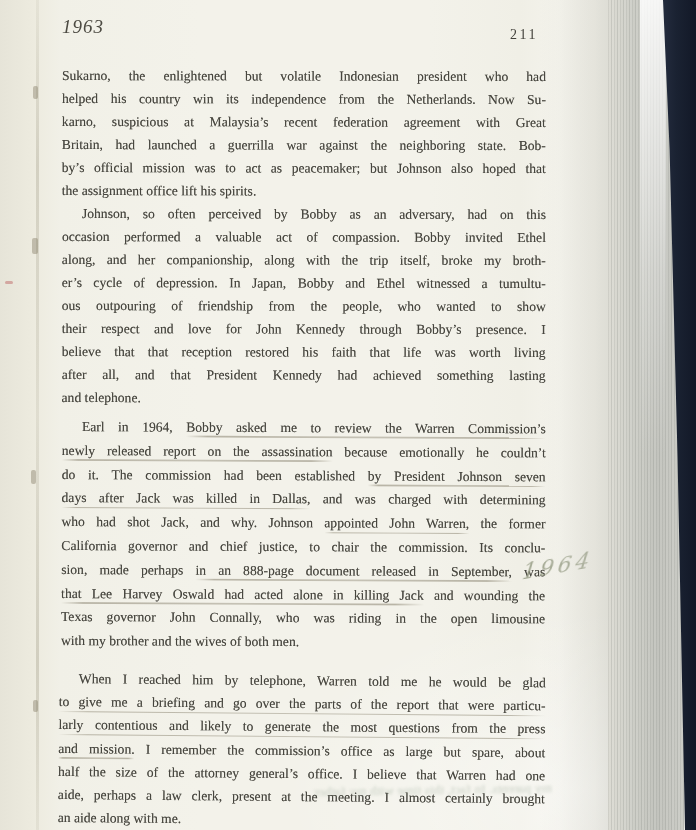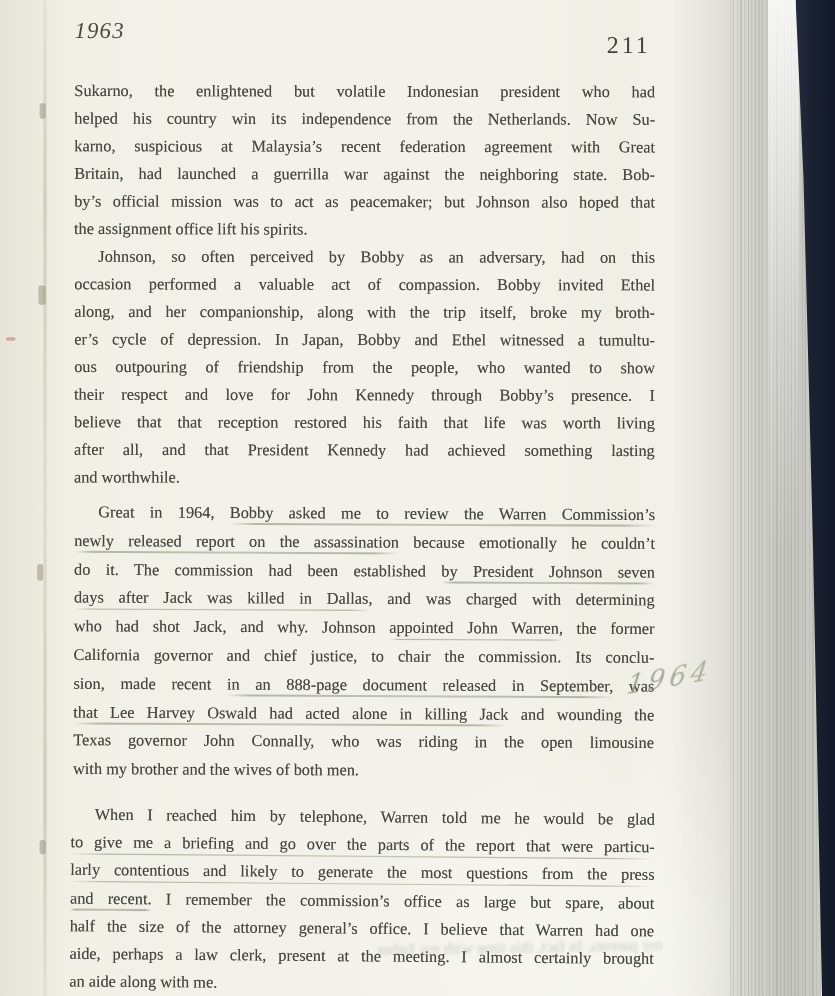--- a/index.html
+++ b/index.html
@@ -32,21 +32,21 @@
       linear-gradient(90deg,#dddcd4 0%,#cccdc6 35%,#c2c3bd 65%,#cbccc6 100%);}
   .edge-highlight{position:absolute;top:0;left:640px;width:26px;height:55%;
     background:linear-gradient(180deg,rgba(255,255,255,.85),rgba(255,255,255,.25) 60%,rgba(255,255,255,0));}
   .cover{position:absolute;top:0;bottom:0;right:0;width:44px;
     clip-path:polygon(25% 0,100% 0,100% 100%,75% 100%,58% 55%,40% 18%);
     background:linear-gradient(90deg,#2b3447,#1a2232 55%,#121827);}
   
   .running-year{position:absolute;left:62px;top:16px;width:484px;text-align:left;
     font-style:italic;font-size:19px;letter-spacing:1px;color:#4c4a42;}
   .page-number{position:absolute;left:500px;top:27px;width:48px;text-align:center;
-    font-size:20px;letter-spacing:2.5px;color:#43423c;}
+    font-size:14px;letter-spacing:2.5px;color:#43423c;}
   
   .body-text{position:absolute;left:62px;top:64px;width:484px;
     font-size:13.6px;color:#46453e;text-shadow:0 0 .4px rgba(70,68,60,.55);}
   .line{text-align:justify;text-align-last:justify;}
   .line.last{text-align-last:left;}
   .line.first{text-indent:20px;}
   .para-0,.para-1{line-height:23.0px;transform:rotate(0.12deg);transform-origin:0 0;}
   .para-2{line-height:23.8px;margin-top:6px;transform:rotate(0.28deg);transform-origin:0 0;}
   .para-3{line-height:23.2px;margin-top:14px;margin-left:-3px;transform:rotate(0.5deg);transform-origin:0 0;}
   
@@ -91,39 +91,39 @@
       </div>
       <div class="para para-1">
         <div class="line first"><span class="seg">Johnson, so often perceived by Bobby as an adversary, had on this</span></div>
         <div class="line"><span class="seg">occasion performed a valuable act of compassion. Bobby invited Ethel</span></div>
         <div class="line"><span class="seg">along, and her companionship, along with the trip itself, broke my broth-</span></div>
         <div class="line"><span class="seg">er’s cycle of depression. In Japan, Bobby and Ethel witnessed a tumultu-</span></div>
         <div class="line"><span class="seg">ous outpouring of friendship from the people, who wanted to show</span></div>
         <div class="line"><span class="seg">their respect and love for John Kennedy through Bobby’s presence. I</span></div>
         <div class="line"><span class="seg">believe that that reception restored his faith that life was worth living</span></div>
         <div class="line"><span class="seg">after all, and that President Kennedy had achieved something lasting</span></div>
-        <div class="line last"><span class="seg">and worthwhile.</span></div>
+        <div class="line last"><span class="seg">and telephone.</span></div>
       </div>
       <div class="para para-2">
-        <div class="line first"><span class="seg">Great in 1964, </span><span class="seg u">Bobby asked me to review the Warren Commission’s</span></div>
+        <div class="line first"><span class="seg">Earl in 1964, </span><span class="seg u">Bobby asked me to review the Warren Commission’s</span></div>
         <div class="line"><span class="seg u">newly released report on the assassination</span><span class="seg"> because emotionally he couldn’t</span></div>
         <div class="line"><span class="seg">do it. The commission had been established </span><span class="seg u">by President Johnson seven</span></div>
         <div class="line"><span class="seg u">days after Jack was killed in Dallas,</span><span class="seg"> and was charged with determining</span></div>
         <div class="line"><span class="seg">who had shot Jack, and why. Johnson </span><span class="seg u">appointed John Warren,</span><span class="seg"> the former</span></div>
         <div class="line"><span class="seg">California governor and chief justice, to chair the commission. Its conclu-</span></div>
-        <div class="line"><span class="seg">sion, made recent </span><span class="seg u">in an 888-page document released in September,</span><span class="seg"> was</span></div>
+        <div class="line"><span class="seg">sion, made perhaps </span><span class="seg u">in an 888-page document released in September,</span><span class="seg"> was</span></div>
         <div class="line"><span class="seg u">that Lee Harvey Oswald had acted alone in killing Jack</span><span class="seg"> and wounding the</span></div>
         <div class="line"><span class="seg">Texas governor John Connally, who was riding in the open limousine</span></div>
         <div class="line last"><span class="seg">with my brother and the wives of both men.</span></div>
       </div>
       <div class="para para-3">
         <div class="line first"><span class="seg">When I reached him by telephone, Warren told me he would be glad</span></div>
         <div class="line"><span class="seg u">to give me a briefing and go over the parts of the report that were particu-</span></div>
         <div class="line"><span class="seg u">larly contentious and likely to generate the most questions from the press</span></div>
-        <div class="line"><span class="seg u">and recent.</span><span class="seg"> I remember the commission’s office as large but spare, about</span></div>
+        <div class="line"><span class="seg u">and mission.</span><span class="seg"> I remember the commission’s office as large but spare, about</span></div>
         <div class="line"><span class="seg">half the size of the attorney general’s office. I believe that Warren had one</span></div>
         <div class="line"><span class="seg">aide, perhaps a law clerk, present at the meeting. I almost certainly brought</span></div>
         <div class="line last"><span class="seg">an aide along with me.</span></div>
       </div>
     </div>
 
   <div class="margin-note">1964</div>
 
   <div class="ghost">my parents. In fact, this time with my father</div>
 

